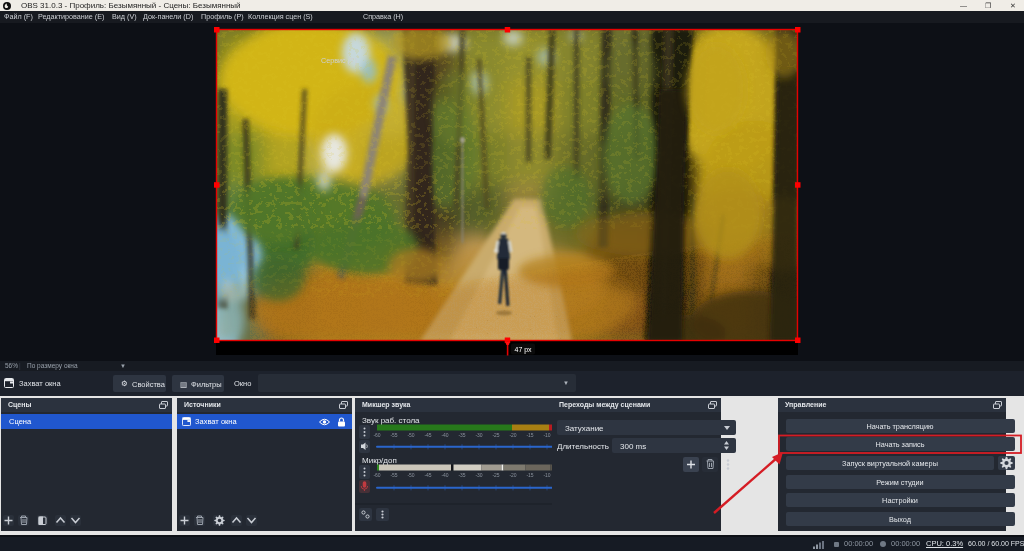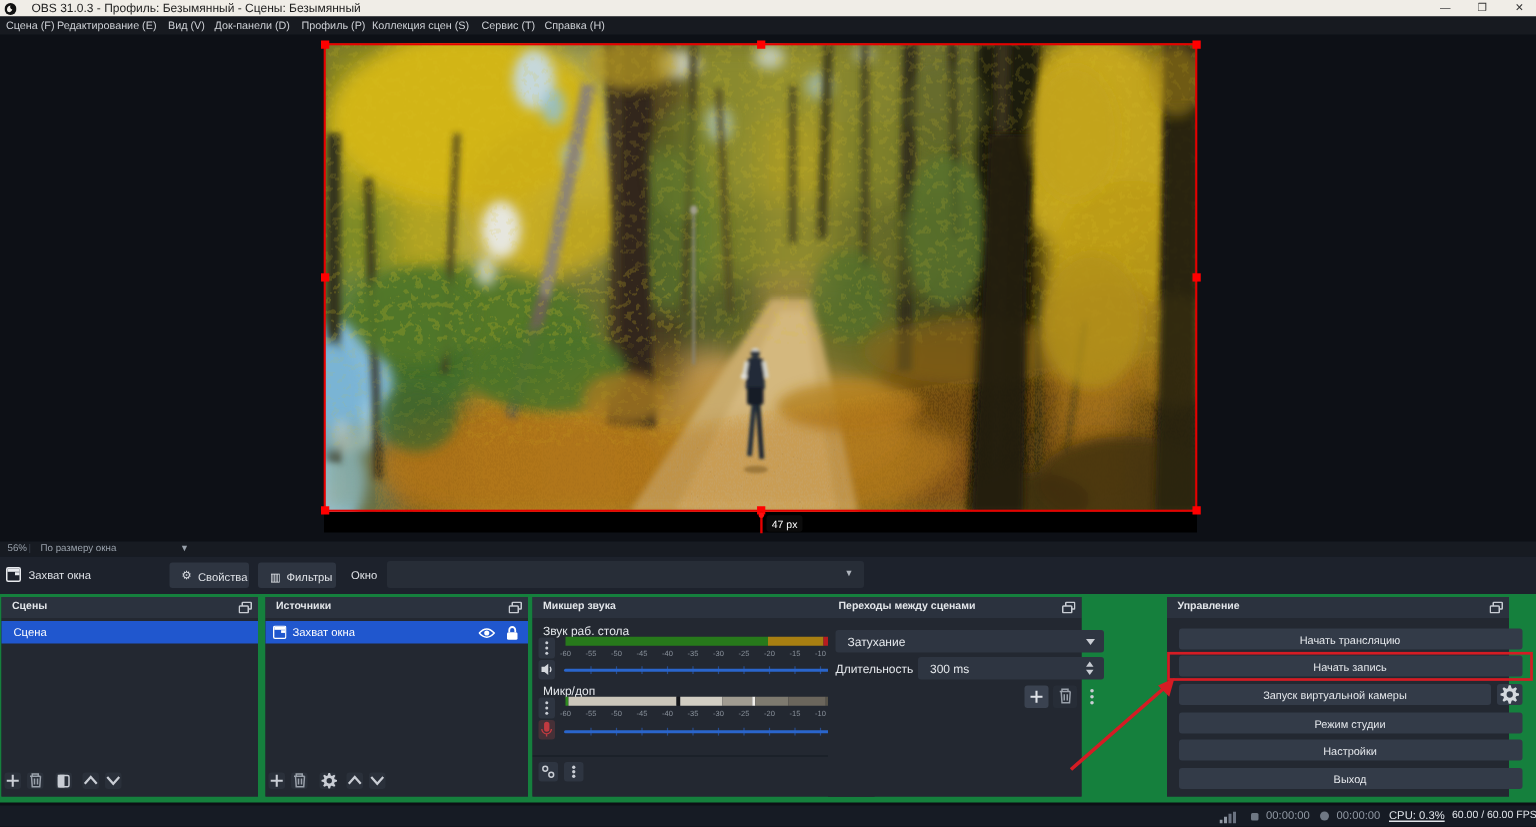--- a/index.html
+++ b/index.html
@@ -26,21 +26,21 @@
 
 #zoomrow { left:0; top:361px; width:1024px; height:10px; background:#171b22; color:#98a0aa;
   font-size:6.5px; line-height:10px; }
 
 #toolrow { left:0; top:371px; width:1024px; height:25px; background:#1d222c; color:#dfe2e7; font-size:7.5px; }
 .tbtn { position:absolute; background:#2e3541; border-radius:2px; color:#dfe2e7; font-size:7.5px; }
 #combo { position:absolute; left:258px; top:3px; width:318px; height:18px; background:#272d37;
   border-radius:2px; color:#ced3da; font-size:7.5px; line-height:18px; }
 
 
-#docks { left:0; top:396px; width:1024px; height:139px; background:#15803d; }
+#docks { left:0; top:396px; width:1024px; height:139px; background:#e5e5e5; }
 .panel { position:absolute; top:2px; bottom:4px; background:#232831; }
 .phead { position:absolute; left:0; top:0; right:0; height:14px; background:#2b323e; color:#e3e6ea;
   font-size:7px; font-weight:bold; line-height:14px; }
 .phead .ttl { padding-left:7px; }
 .pbody { position:absolute; left:0; top:14px; right:0; bottom:0; background:#232831; }
 .floatico { position:absolute; right:4px; top:3px; width:9px; height:8px; }
 .bluerow { position:absolute; left:0; top:2px; right:0; height:15px; background:#2057ce; color:#fff;
   font-size:7.5px; line-height:15px; }
 
 
@@ -332,27 +332,27 @@
       <circle cx="4" cy="4" r="4" fill="#101010"></circle>
       <path d="M2.2 5.8 A 2.6 2.6 0 0 1 4 1.6 A 1.9 1.9 0 0 0 5.2 4.4 A 2 2 0 0 1 2.2 5.8 Z" fill="#f0ede7"></path>
     </svg>
     <span class="t">OBS 31.0.3 - Профиль: Безымянный - Сцены: Безымянный</span>
     <span class="winbtn" style="left:960px; font-size:7px;">—</span>
     <span class="winbtn" style="left:985px; font-size:7px;">❐</span>
     <span class="winbtn" style="left:1010px; font-size:7px;">✕</span>
   </div>
 
   <div class="abs" id="menubar">
-    <span style="left:4px;">Сцена (F)</span>
+    <span style="left:4px;">Файл (F)</span>
     <span style="left:38px;">Редактирование (E)</span>
     <span style="left:112px;">Вид (V)</span>
     <span style="left:143px;">Док-панели (D)</span>
     <span style="left:201px;">Профиль (P)</span>
     <span style="left:248px;">Коллекция сцен (S)</span>
-    <span style="left:321px;">Сервис (T)</span>
+    <span style="left:321px;margin-top:44px;">Сервис (T)</span>
     <span style="left:363px;">Справка (H)</span>
   </div>
 
   <div class="abs" id="zoomrow">
     <span style="position:absolute; left:5px;">56%</span>
     <span style="position:absolute; left:19px; color:#3a414c;">|</span>
     <span style="position:absolute; left:27px;">По размеру окна</span>
     <span style="position:absolute; left:120px; font-size:6px;">▼</span>
   </div>
 

